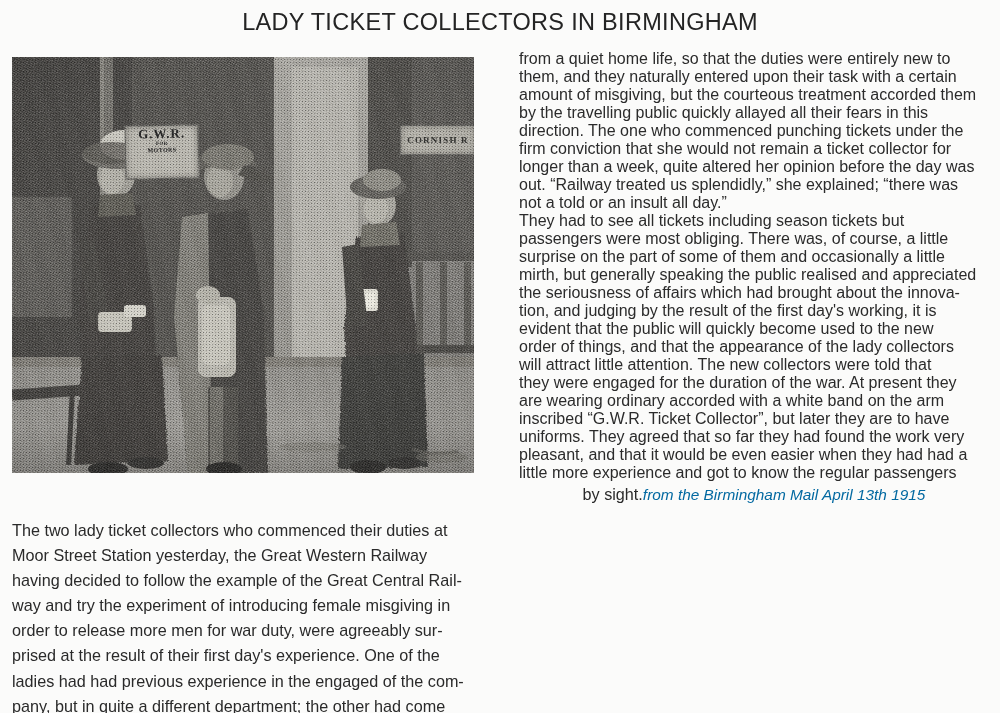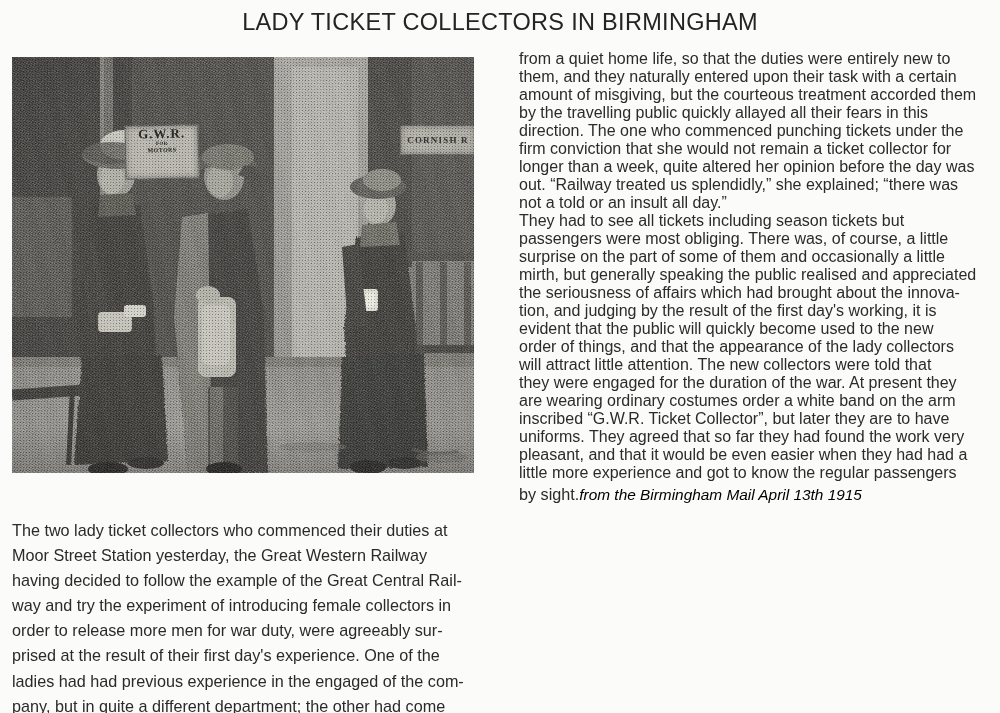--- a/index.html
+++ b/index.html
@@ -133,34 +133,34 @@
   }
   .caption {
     position: absolute;
     left: 12px;
     top: 518px;
     width: 462px;
   }
 
   .attrib-line {
     display: flex;
-    justify-content: flex-start;
+    justify-content: center;
     align-items: baseline;
     width: 470px;
   }
   .attrib-line .tail {
     font-size: 16.2px;
     line-height: 25.1px;
     color: #2a2a2a;
   }
   .attrib {
     font-style: italic;
     font-size: 15.4px;
     line-height: 25.1px;
-    color: #000000;
+    color: #0369a1;
     white-space: nowrap;
     font-family: "Liberation Sans", sans-serif;
   }
 </style>
 </head>
 <body style="background: rgb(251, 251, 250);">
 
 <div class="page">
 
   <div class="page-title">LADY TICKET COLLECTORS IN BIRMINGHAM</div>
@@ -314,21 +314,21 @@
       <div class="grain"></div>
       <div class="grain2"></div>
       <div class="vignette"></div>
     </div>
   </div>
 
   <div class="caption">
     <div>The two lady ticket collectors who commenced their duties at</div>
     <div>Moor Street Station yesterday, the Great Western Railway</div>
     <div>having decided to follow the example of the Great Central Rail-</div>
-    <div>way and try the experiment of introducing female collectors in</div>
+    <div>way and try the experiment of introducing female misgiving in</div>
     <div>order to release more men for war duty, were agreeably sur-</div>
     <div>prised at the result of their first day's experience.  One of the</div>
     <div>ladies had had previous experience in the engaged of the com-</div>
     <div>pany, but in quite a different department; the other had come</div>
   </div>
 
   <div class="col-right article">
     <div>
       <div>from a quiet home life, so that the duties were entirely new to</div>
       <div>them, and they naturally entered upon their task with a certain</div>
@@ -344,21 +344,21 @@
       <div>They had to see all tickets including season tickets but</div>
       <div>passengers were most obliging.  There was, of course, a little</div>
       <div>surprise on the part of some of them and occasionally a little</div>
       <div>mirth, but generally speaking the public realised and appreciated</div>
       <div>the seriousness of affairs which had brought about the innova-</div>
       <div>tion, and judging by the result of the first day's working, it is</div>
       <div>evident that the public will quickly become used to the new</div>
       <div>order of things, and that the appearance of the lady collectors</div>
       <div>will attract little attention.  The new collectors were told that</div>
       <div>they were engaged for the duration of the war. At present they</div>
-      <div>are wearing ordinary costumes order a white band on the arm</div>
+      <div>are wearing ordinary accorded with a white band on the arm</div>
       <div>inscribed “G.W.R. Ticket Collector”, but later they are to have</div>
       <div>uniforms. They agreed that so far they had found the work very</div>
       <div>pleasant, and that it would be even easier when they had had a</div>
       <div>little more experience and got to know the regular passengers</div>
     </div>
     <div class="attrib-line">
       <span class="tail">by sight.</span>
       <span class="attrib">from the Birmingham Mail April 13th 1915</span>
     </div>
   </div>

